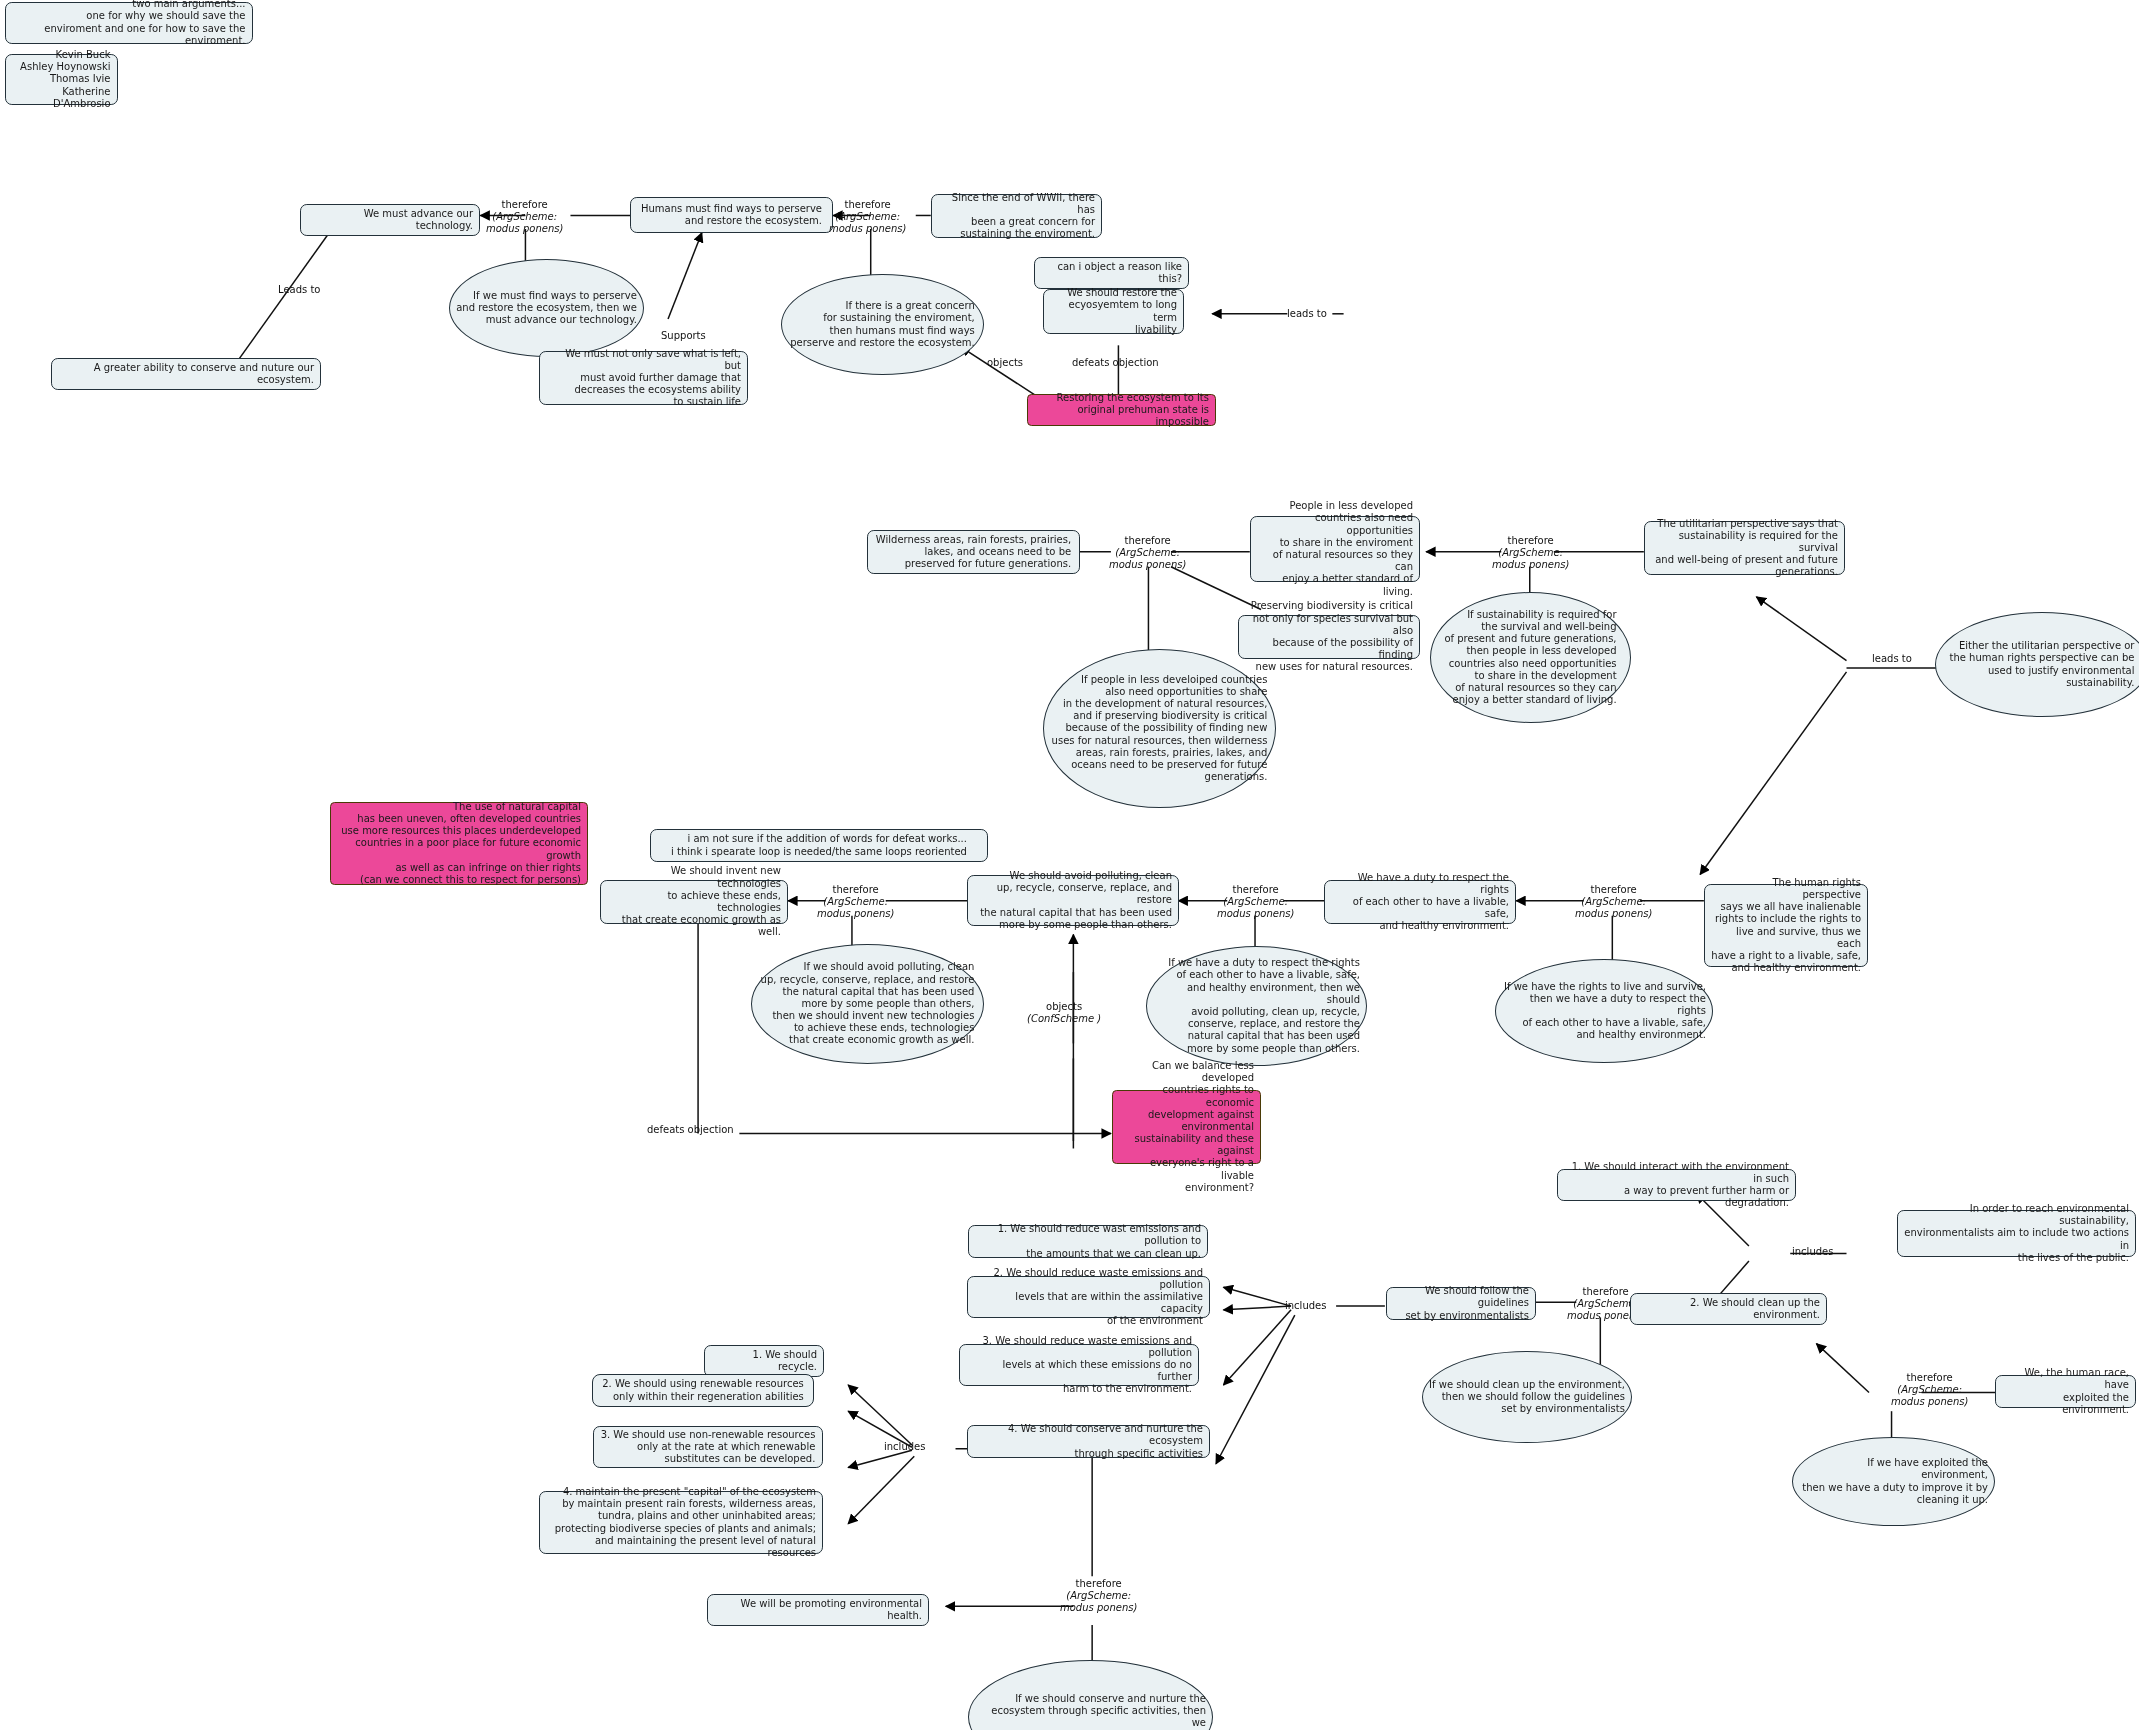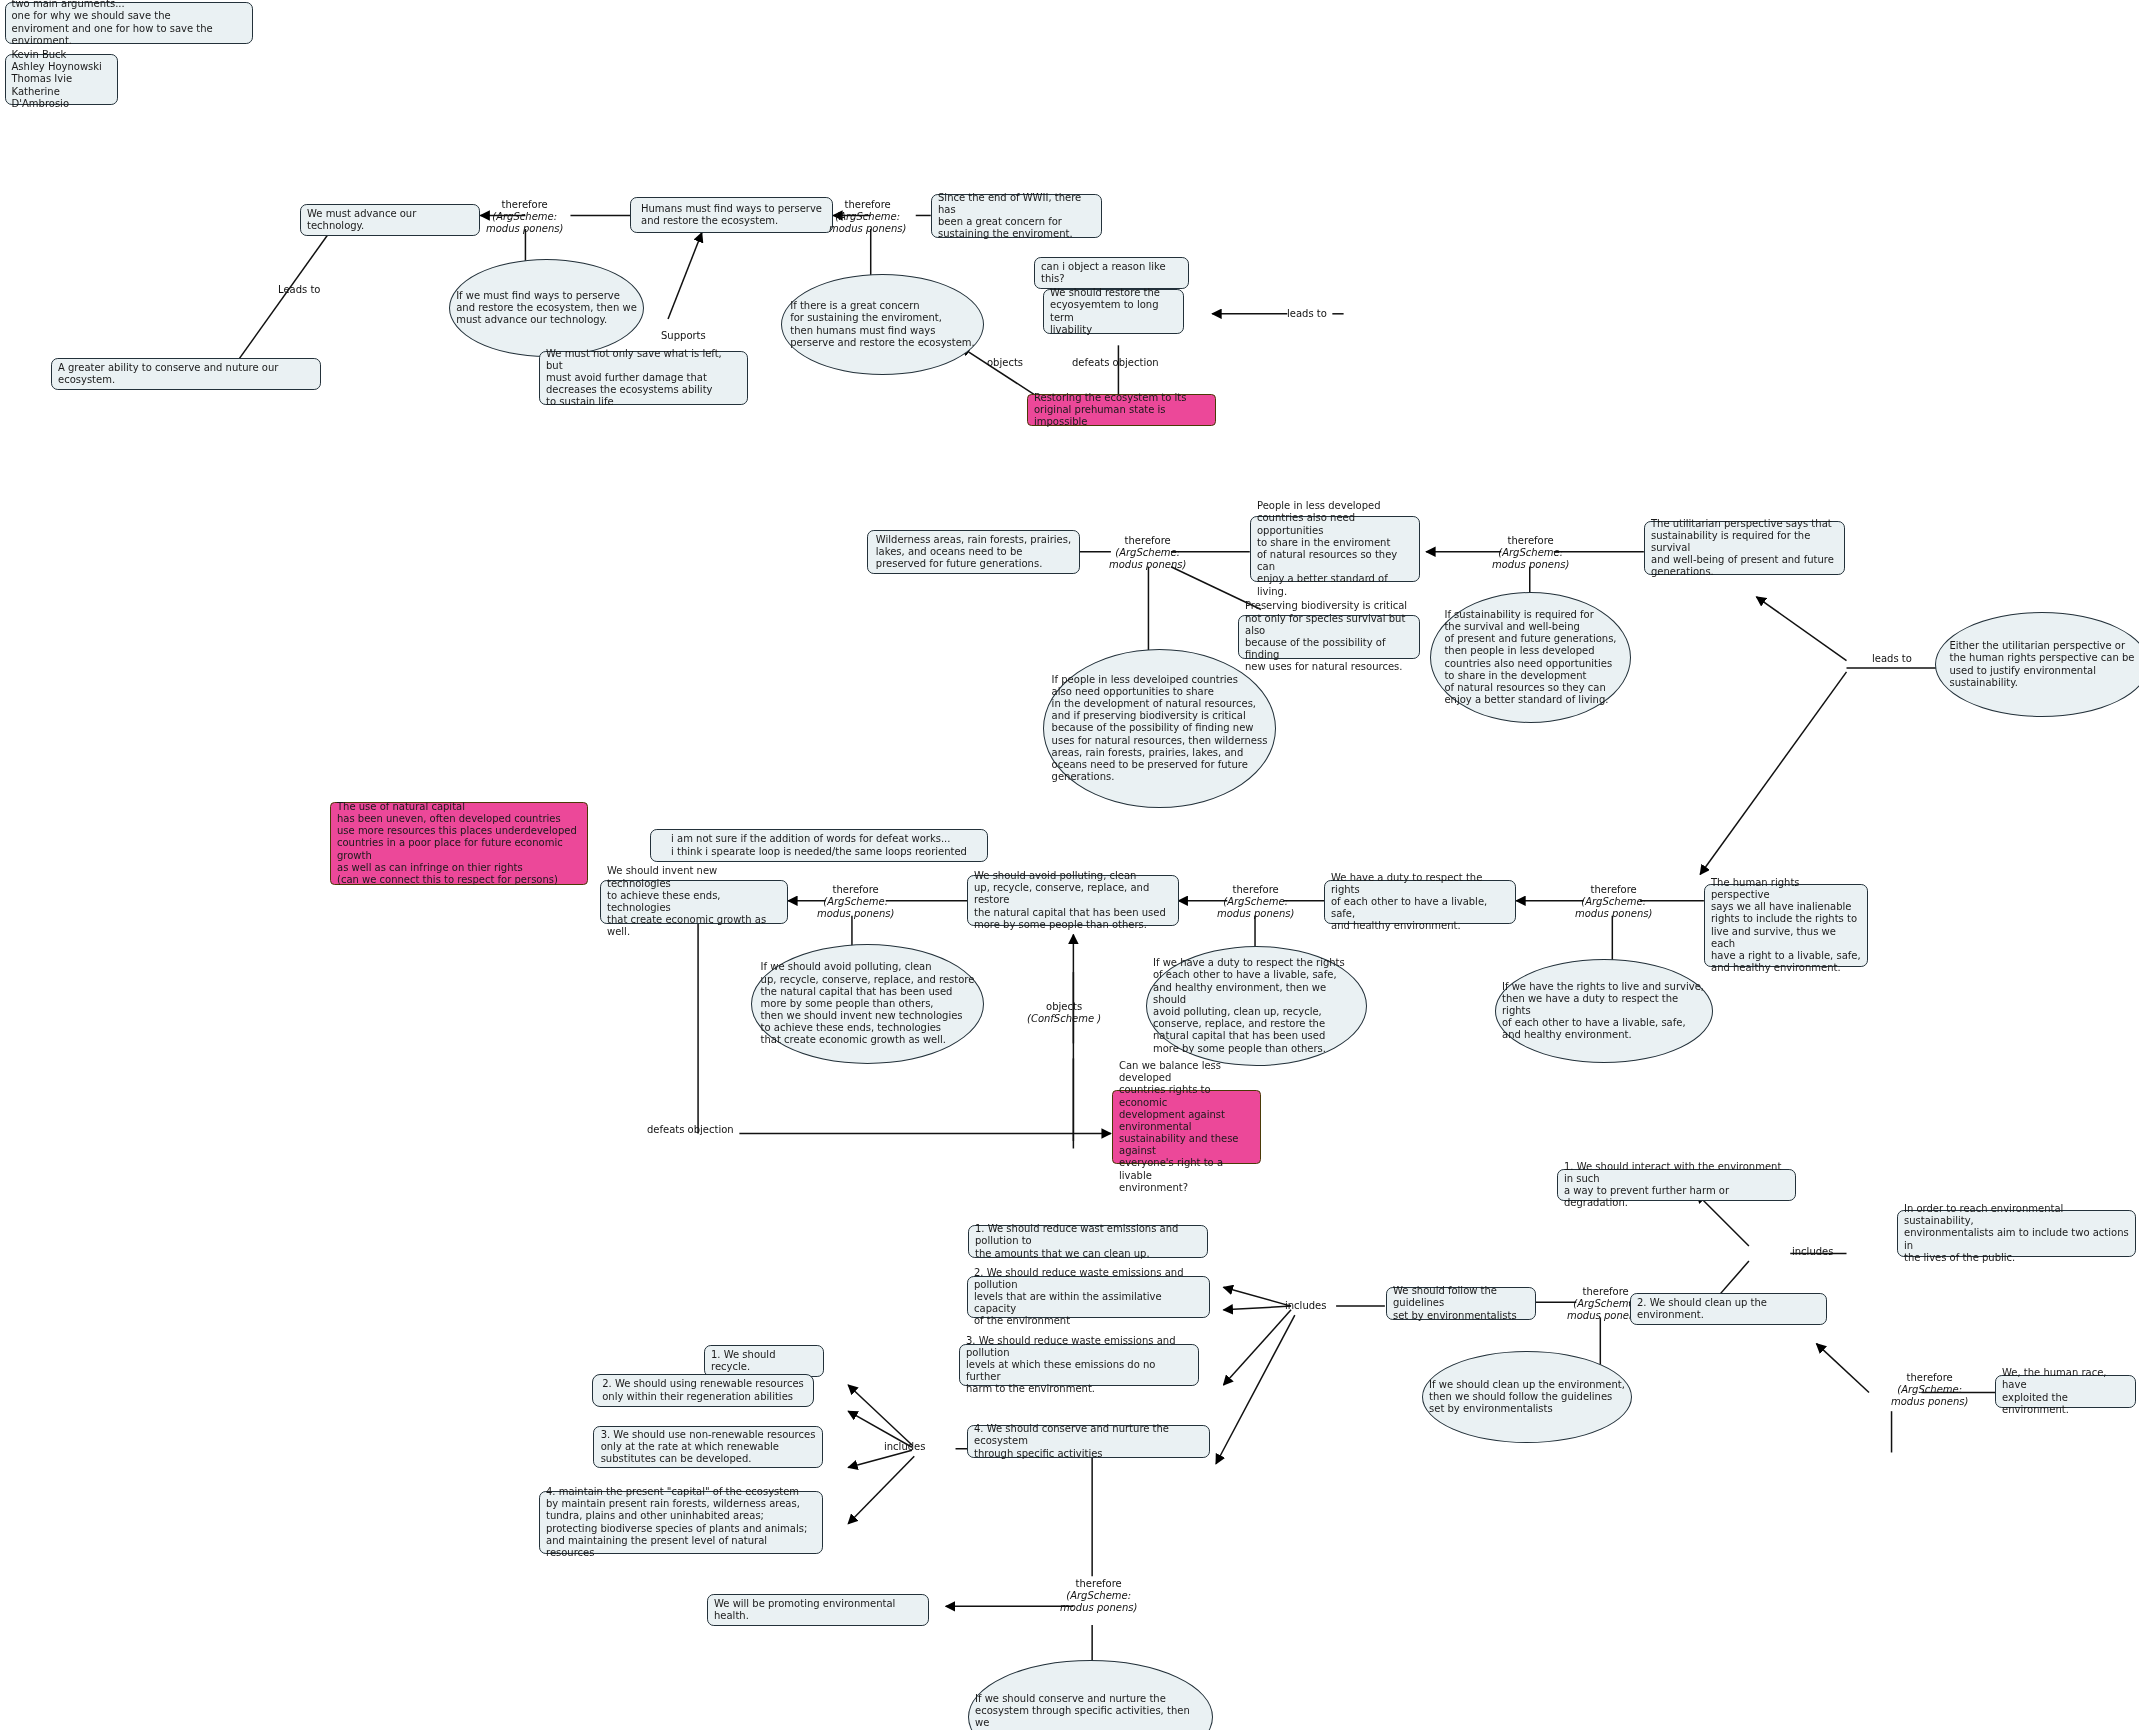--- a/index.html
+++ b/index.html
@@ -9,21 +9,21 @@
     position:relative;
     width:2140px;height:1731px;
     background:#ffffff;
     overflow:hidden;
   }
   svg.edges{position:absolute;left:0;top:0;width:2140px;height:1731px;pointer-events:none;}
   .node{
     position:absolute;
     box-sizing:border-box;
     display:flex;align-items:center;justify-content:center;
-    text-align:left;
+    text-align:right;
     color:#1a1a1a;
     line-height:1.22;
     padding:15px 6px;
   }
   .box{
     background:#eaf1f3;
     border:1.2px solid #23313a;
     border-radius:6.8px;
   }
   .note{
@@ -369,20 +369,23 @@
 
   <div class="edge-label fs13" style="left:1891px;top:1372px;">
     <div>therefore</div>
     <div><i>(ArgScheme:</i></div>
     <div><i>modus ponens)</i></div>
   </div>
 
   <div class="node box fs13" style="left:1995px;top:1375px;width:141px;height:33px;white-space:pre-line;">We, the human race, have
 exploited the environment.</div>
 
+  <div class="node ellipse fs13" style="left:1792px;top:1437px;width:203px;height:89px;white-space:pre-line;">If we have exploited the environment,
+then we have a duty to improve it by
+cleaning it up.</div>
 
   <div class="node box fs13" style="left:704px;top:1345px;width:120px;height:19.5px;white-space:pre-line;">1. We should recycle.</div>
 
   <div class="node box fs13" style="left:592px;top:1374px;width:222px;height:33px;white-space:pre-line;border-radius:8px;">2. We should using renewable resources
 only within their regeneration abilities</div>
 
   <div class="node box fs13" style="left:593px;top:1426px;width:230px;height:42px;white-space:pre-line;">3. We should use non-renewable resources
 only at the rate at which renewable
 substitutes can be developed.</div>
 

